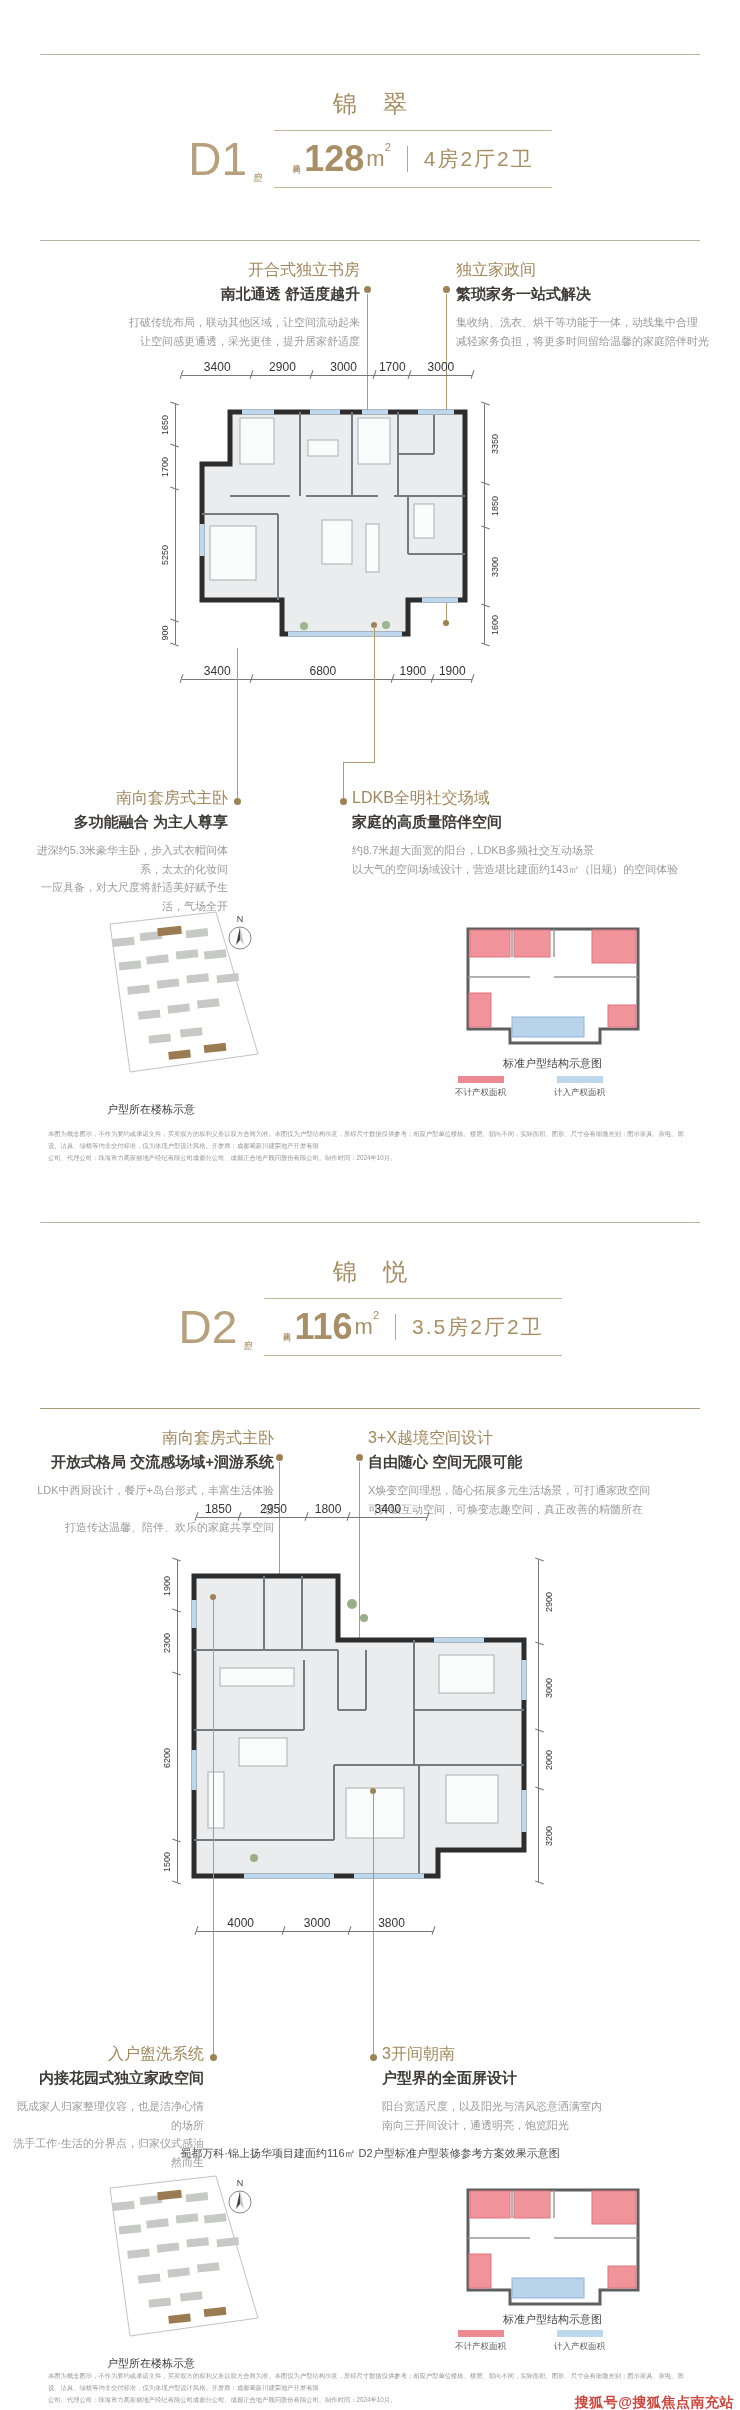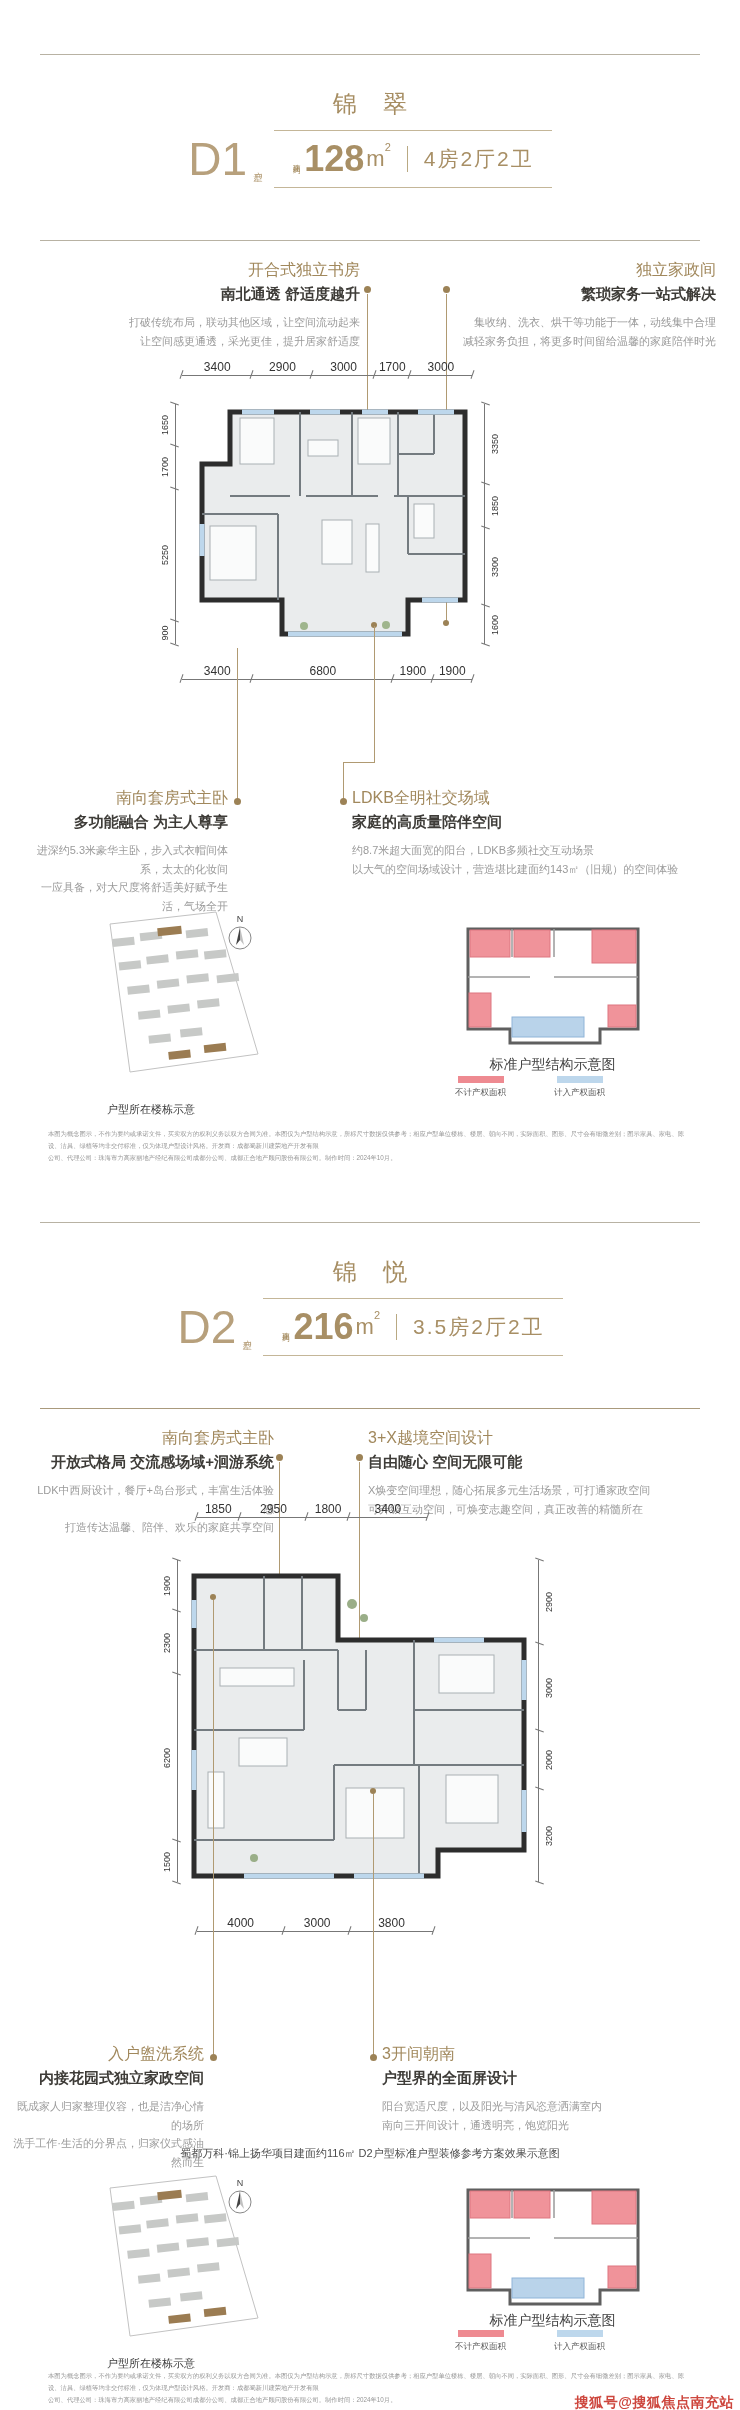--- a/index.html
+++ b/index.html
@@ -42,21 +42,21 @@
   .vruler.vl .seg span{right:5px;}
   .vruler.vr .seg span{left:5px;}
   .vruler .seg::before{content:"";position:absolute;top:-1px;width:9px;height:1px;background:#777;transform:rotate(20deg);}
   .vruler.vl .seg::before{right:-4px;}
   .vruler.vr .seg::before{left:-4px;}
   .vruler .seg:last-child::after{content:"";position:absolute;bottom:-1px;width:9px;height:1px;background:#777;transform:rotate(20deg);}
   .vruler.vl .seg:last-child::after{right:-4px;}
   .vruler.vr .seg:last-child::after{left:-4px;}
   
   .caption{width:740px;text-align:center;font-size:11px;color:#4c4c4c;}
-  .struct-caption{width:205px;text-align:center;font-size:14px;color:#444;}
+  .struct-caption{width:205px;text-align:center;font-size:11px;color:#444;}
   .site-label{width:170px;text-align:center;font-size:11px;color:#3a3a3a;}
   .legend{display:flex;gap:48px;}
   .legend-item{display:flex;flex-direction:column;align-items:center;gap:4px;}
   .swatch{width:46px;height:7px;}
   .legend-label{font-size:8.5px;color:#555;}
   .disclaimer{width:644px;font-size:6.3px;color:#979797;line-height:1.9;}
   .watermark{font-size:14px;font-weight:600;color:rgba(198,44,34,.88);letter-spacing:.5px;}
 </style>
 </head>
 <body>
@@ -87,21 +87,21 @@
     <div class="c-sub">南北通透 舒适度越升</div>
     <div class="c-desc">
       <span>打破传统布局，联动其他区域，让空间流动起来</span><br>
       <span>让空间感更通透，采光更佳，提升居家舒适度</span>
     </div>
   </div>
   <div class="abs gdot" style="left:364px;top:282px;"></div>
   <div class="abs gline" style="left:367px;top:290px;width:1px;height:170px;"></div>
   <div class="abs gdot sm" style="left:364px;top:458px;"></div>
 
-  <div class="abs callout" style="left:456px;top:256px;width:260px;text-align:right;">
+  <div class="abs callout" style="left:456px;top:256px;width:260px;">
     <div class="c-title">独立家政间</div>
     <div class="c-sub">繁琐家务一站式解决</div>
     <div class="c-desc">
       <span>集收纳、洗衣、烘干等功能于一体，动线集中合理</span><br>
       <span>减轻家务负担，将更多时间留给温馨的家庭陪伴时光</span>
     </div>
   </div>
   <div class="abs gdot" style="left:443px;top:282px;"></div>
   <div class="abs gline" style="left:446px;top:290px;width:1px;height:328px;"></div>
   <div class="abs gdot sm" style="left:443px;top:616px;"></div>
@@ -290,21 +290,21 @@
 
   <div class="abs hr" style="left:40px;top:1218px;width:660px;"></div>
 
   <div class="abs sec-title" style="left:0;top:1252px;">锦 悦</div>
 
   <div class="abs spec" style="left:0;top:1294px;">
     <span class="model">D2</span>
     <span class="model-suffix">户型</span>
     <span class="spec-box">
       <span class="area-prefix">建面约</span>
-      <span class="area-num">216</span>
+      <span class="area-num">116</span>
       <span class="area-unit">m</span>
       <span class="area-sup">2</span>
       <span class="spec-divider"></span>
       <span class="layout-text">3.5房2厅2卫</span>
     </span>
   </div>
 
   <div class="abs hr-gold" style="left:40px;top:1404px;width:660px;"></div>
 
   <div class="abs callout ra" style="left:30px;top:1424px;width:244px;">

